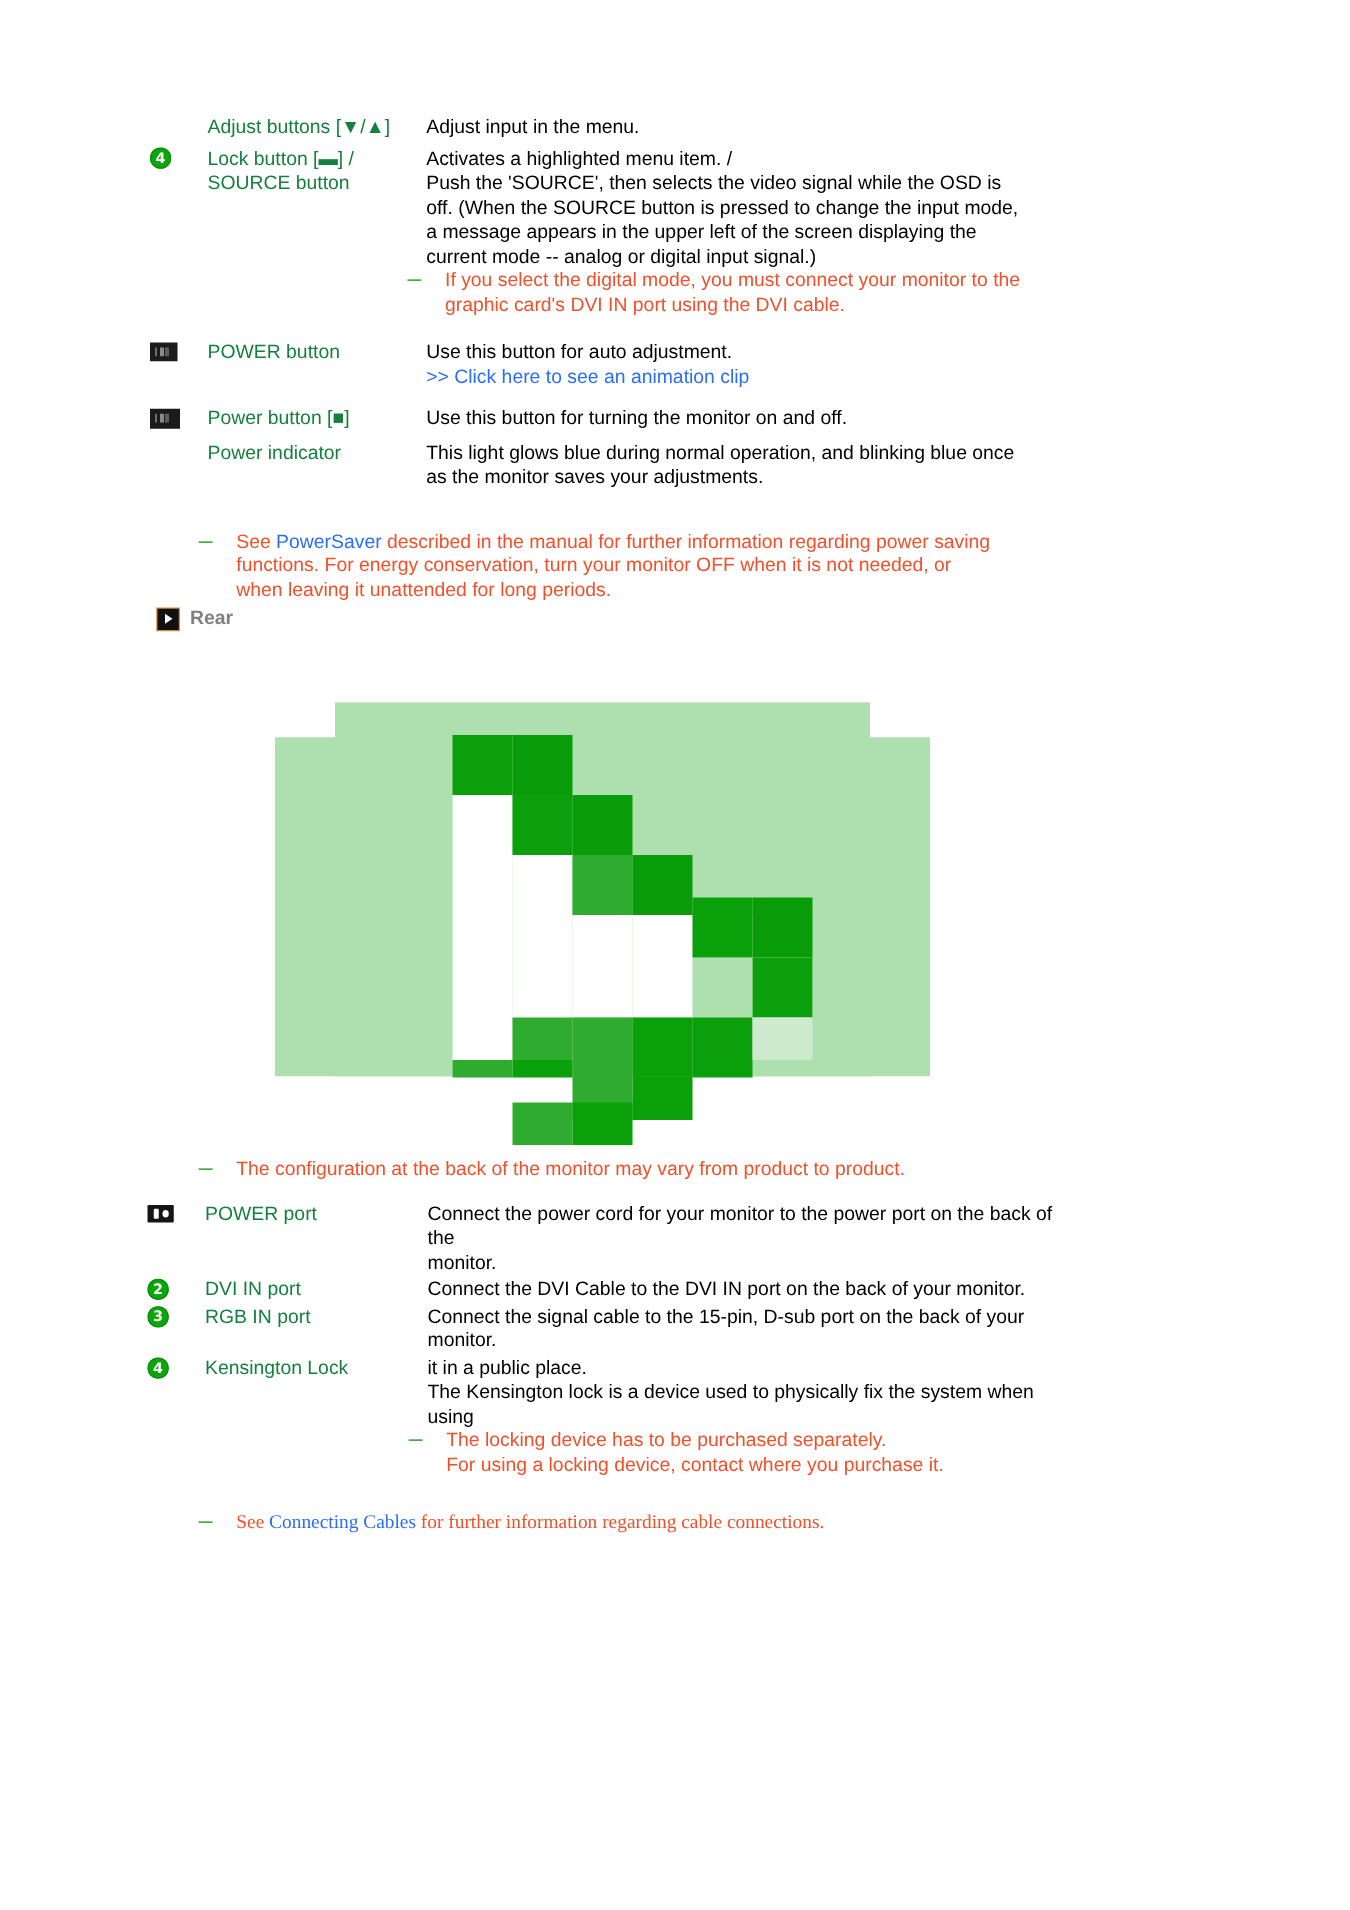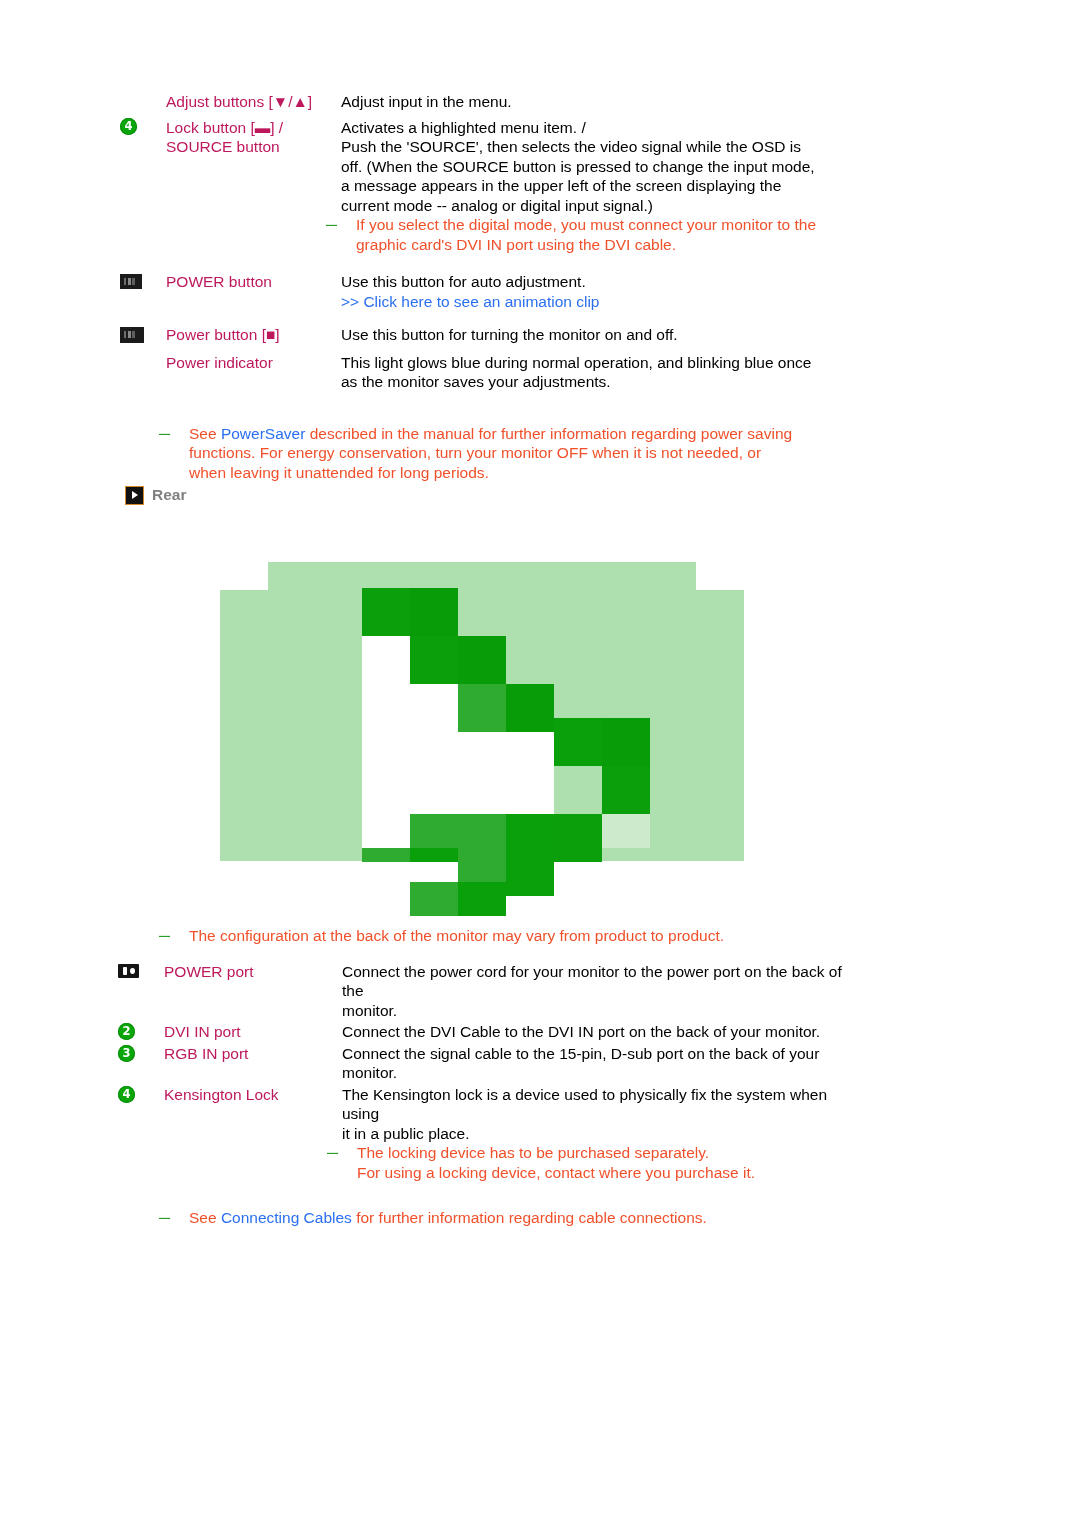--- a/index.html
+++ b/index.html
@@ -37,21 +37,21 @@
     display: flex;
     justify-content: flex-start;
     align-items: flex-start;
   }
 
   .col-label {
     width: 175px;
     min-width: 175px;
     font-size: 15.5px;
     line-height: 19.5px;
-    color: #be185d;
+    color: #15803d;
   }
 
   .col-desc {
     flex: 1;
     max-width: 512px;
     font-size: 15.5px;
     line-height: 19.5px;
     color: #000;
   }
 
@@ -426,26 +426,26 @@
       <div>monitor.</div>
     </div>
   </div>
 
   <div class="row" style="margin-top:2px;">
     <div class="col-icon" style="padding-left:118px;padding-top:1px;">
       <span class="num-circle">4</span>
     </div>
     <div class="col-label" style="width:178px;min-width:178px;">Kensington Lock</div>
     <div class="col-desc" style="max-width:520px;">
+      <div>it in a public place.</div>
       <div>The Kensington lock is a device used to physically fix the system when using</div>
-      <div>it in a public place.</div>
       <div class="note hang">
         <span class="dash">─</span><span>The locking device has to be purchased separately.</span>
       </div>
       <div class="note" style="padding-left:15px;">For using a locking device, contact where you purchase it.</div>
     </div>
   </div>
 
-  <div class="note hang" style="margin-top:26px;margin-left:174px;width:640px;">
+  <div class="note hang" style="margin-top:26px;margin-left:174px;width:640px;font-family:Liberation Serif, serif;">
     <span class="dash">─</span><span>See </span><a class="lnk" href="#" style="text-decoration:none;">Connecting Cables</a><span> for further information regarding cable connections.</span>
   </div>
 
 </div>
 
 </body></html>

